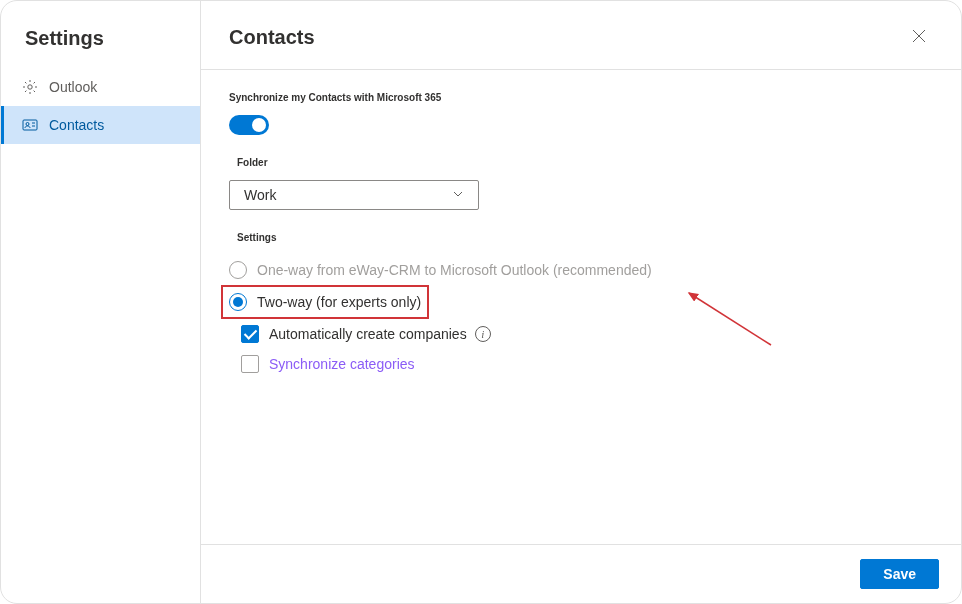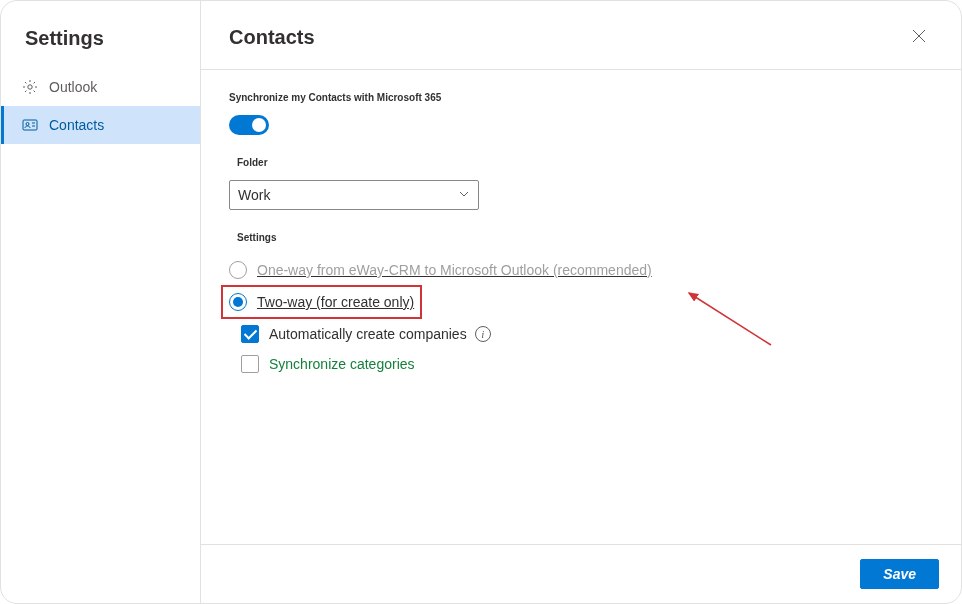--- a/index.html
+++ b/index.html
@@ -115,37 +115,36 @@
       width: 14px; height: 14px;
       background: #fff;
       border-radius: 50%;
       top: 3px; right: 3px;
     }
     
     .dropdown {
       width: 250px;
       border: 1px solid #8a8886;
       border-radius: 2px;
-      padding: 6px 8px;
+      padding: 6px 14px;
       display: flex;
       justify-content: space-between;
       align-items: center;
       cursor: pointer;
       background: #fff;
     }
     .chevron-down {
       color: #605e5c;
     }
     
     .radio-row {
       display: flex;
       align-items: center;
       padding: 6px 0;
       cursor: pointer;
-      text-decoration: underline;
     }
     .radio {
       width: 18px; height: 18px;
       border: 1px solid #323130;
       border-radius: 50%;
       margin-right: 10px;
       position: relative;
       flex-shrink: 0;
     }
     .radio.disabled { border-color: #a19f9d; }
@@ -189,21 +188,21 @@
     .checkbox.checked::after {
       content: '';
       position: absolute;
       left: 5px; top: 1px;
       width: 5px; height: 10px;
       border: solid #fff;
       border-width: 0 2px 2px 0;
       transform: rotate(45deg);
     }
     .checkbox.disabled { border-color: #a19f9d; }
-    .check-label.disabled { color: #15803d; }
+    .check-label.disabled { color: #8b5cf6; }
     .info-icon {
       margin-left: 8px;
       width: 16px; height: 16px;
       border: 1px solid #605e5c;
       border-radius: 50%;
       display: inline-flex;
       align-items: center;
       justify-content: center;
       font-size: 11px;
       color: #605e5c;
@@ -218,21 +217,20 @@
       gap: 10px;
       border-top: 1px solid #e1e1e1;
     }
     .btn {
       padding: 6px 22px;
       border: 1px solid #8a8886;
       background: #fff;
       cursor: pointer;
       border-radius: 2px;
       font-size: 14px;
-      font-style: italic;
     }
     .btn.primary {
       background: #0078d4;
       border-color: #0078d4;
       color: #fff;
       font-weight: 600;
     }
     
     .arrow-annotation {
       position: absolute;
@@ -296,21 +294,21 @@
       </div>
 
       <div class="section-label sub">Settings</div>
       <div class="radio-row">
         <div class="radio disabled"></div>
         <span class="radio-label disabled">One-way from eWay-CRM to Microsoft Outlook (recommended)</span>
       </div>
       <div class="highlight-box">
         <div class="radio-row" style="padding:2px 0">
           <div class="radio checked"></div>
-          <span class="radio-label">Two-way (for create only)</span>
+          <span class="radio-label">Two-way (for experts only)</span>
         </div>
       </div>
 
       <div class="check-row">
         <div class="checkbox checked"></div>
         <span class="check-label">Automatically create companies</span>
         <span class="info-icon">i</span>
       </div>
       <div class="check-row">
         <div class="checkbox disabled"></div>

